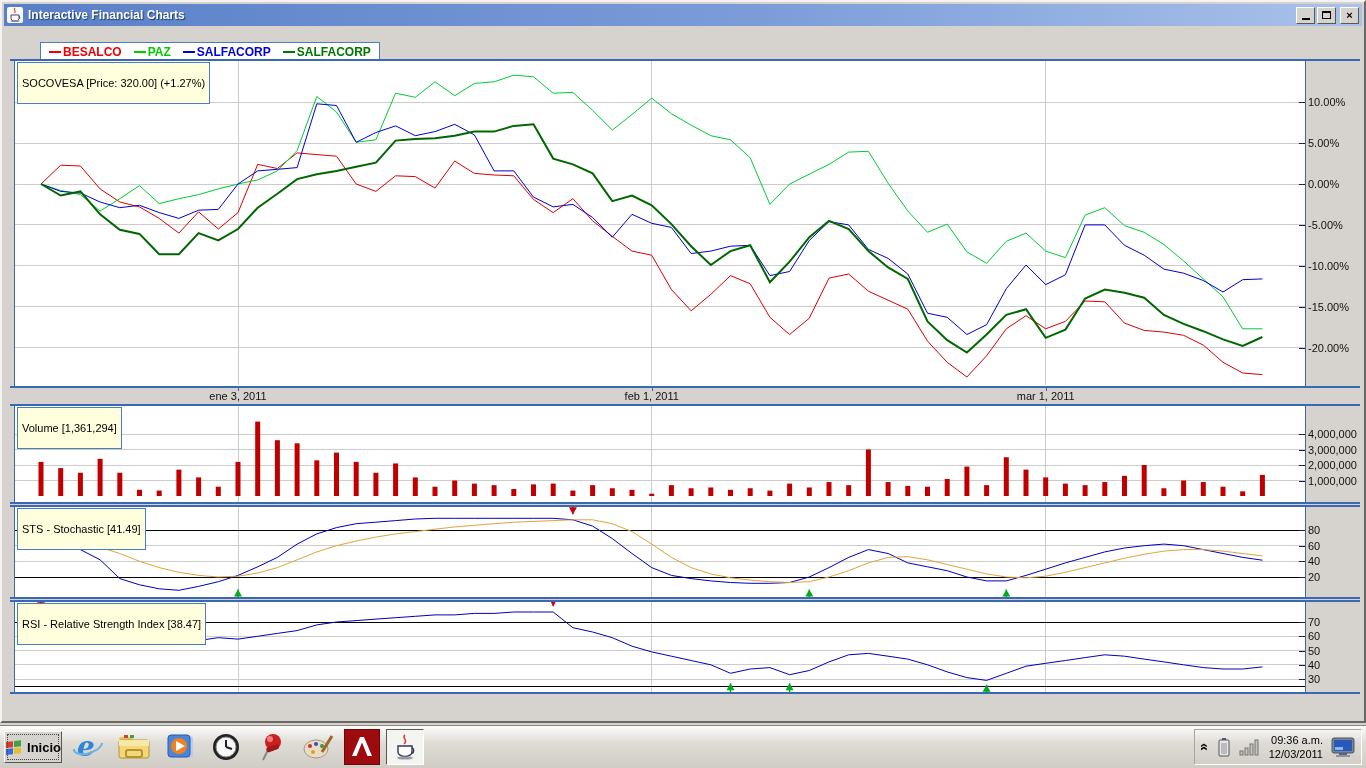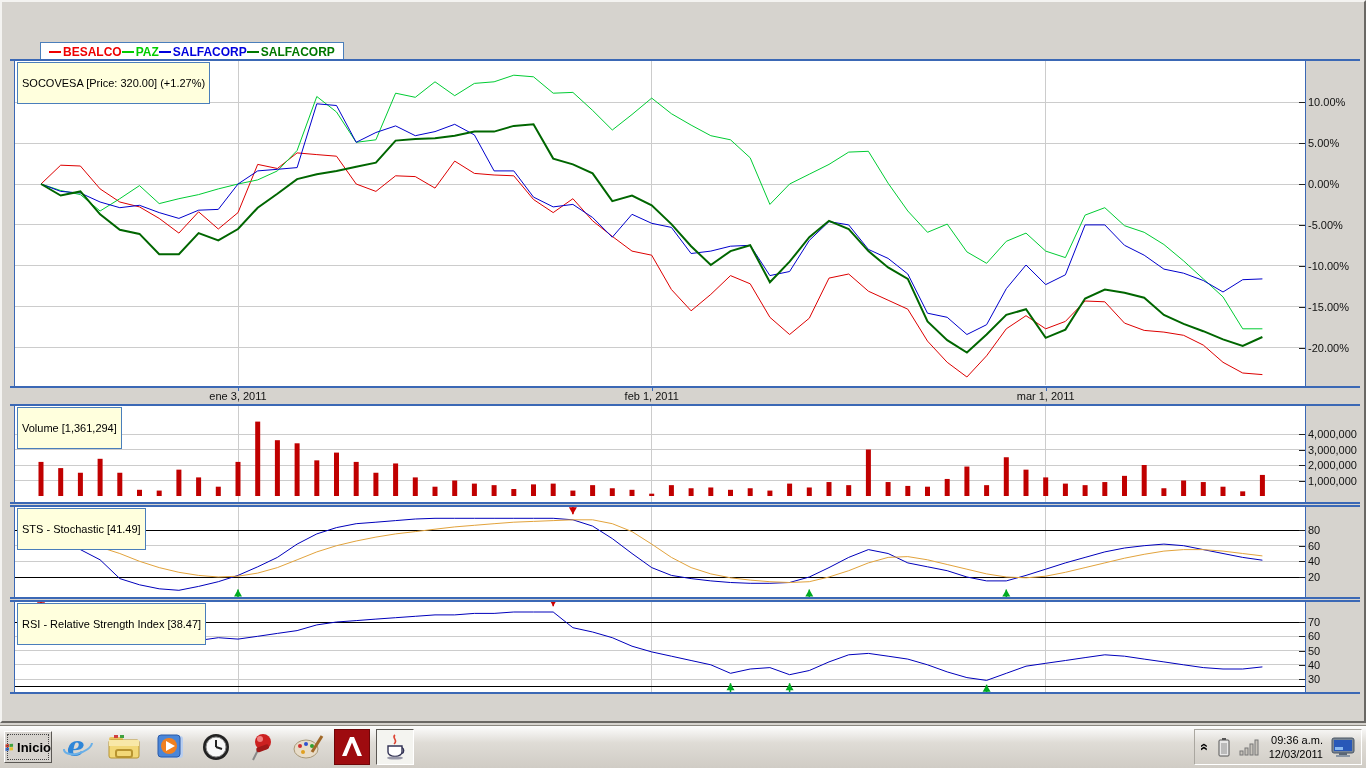--- a/index.html
+++ b/index.html
@@ -17,21 +17,21 @@
     text-shadow:1px 1px 1px #1a3a6e; }
   .win-btn { width:19px; height:17px; background:#d6d3ce; border:1px solid; border-color:#fff #5a5753 #5a5753 #fff;
     margin-left:2px; display:flex; align-items:center; justify-content:center;
     font-size:11px; font-weight:bold; color:#000; line-height:1; cursor:default; }
   .win-btn .min-glyph { width:8px; height:3px; border-bottom:2px solid #000; margin-top:6px; }
   .win-btn .max-glyph { width:9px; height:8px; border:1px solid #000; border-top:2px solid #000; }
   #close-button { margin-left:4px; }
 
   
   #legend-box { position:absolute; left:38px; top:40px; height:19px; background:#fff;
-    border:1px solid #4a7ebb; display:flex; align-items:center; padding:0 8px; }
+    border:1px solid #4a7ebb; display:flex; align-items:center; padding:0 8px; gap:12px; }
   .legend-item { font-weight:bold; font-size:12px; display:flex; align-items:center; gap:2px; }
   .legend-dash { display:inline-block; width:12px; height:2px; }
 
   
   .panel { position:absolute; left:8px; width:1350px; background:#d6d3ce;
     border-top:2px solid #3b68b5; border-bottom:2px solid #3b68b5; }
   .plot { position:absolute; left:4px; top:0; bottom:0; width:1292px; background:#fff;
     border-left:1px solid #3b68b5; border-right:1px solid #3b68b5; }
   .plot svg { display:block; }
   #price-panel  { top:57px;  height:329px; }
@@ -52,39 +52,58 @@
     display:flex; align-items:center; padding-left:6px; gap:10px;
     border-top:1px solid #fff; }
   #status-toggle { width:22px; height:20px; background:#d6d3ce; border:1px solid; border-color:#fff #5a5753 #5a5753 #fff;
     display:flex; align-items:center; justify-content:center; }
   #status-text { font-size:12px; color:#000; }
 
   
   #taskbar { position:absolute; left:0; bottom:0; width:1366px; height:43px;
     background:linear-gradient(#fdfdfd,#dfdcd6 40%,#d0ccc5); border-top:1px solid #8a877f;
     display:flex; align-items:center; padding:0 4px; }
-  #start-button { width:48px; height:32px; background:#d6d3ce; border:1px solid; border-color:#fff #5a5753 #5a5753 #fff;
+  #start-button { width:58px; height:32px; background:#d6d3ce; border:1px solid; border-color:#fff #5a5753 #5a5753 #fff;
     outline:1px dotted #444; outline-offset:-4px;
-    display:flex; align-items:center; justify-content:flex-start; gap:3px; font-weight:bold; font-size:13px; }
+    display:flex; align-items:center; justify-content:space-between; gap:3px; font-weight:bold; font-size:13px; }
   .ql-icon { width:40px; height:36px; display:flex; align-items:center; justify-content:center; margin-left:6px; }
   .ql-btn { background:transparent; border:1px solid transparent; }
   #adobe-launcher { background:#9e0b0f; border:1px solid #6e0608; width:36px; }
   #java-launcher { background:#f4f4f0; border:1px solid; border-color:#5a5753 #fff #fff #5a5753; width:38px; }
   #tray { margin-left:auto; height:36px; border:1px solid; border-color:#aaa7a0 #fff #fff #aaa7a0;
     display:flex; align-items:center; padding:0 6px; gap:8px; background:transparent; }
   #tray-clock { text-align:right; font-size:11px; line-height:14px; color:#000; }
   #chevron-up { transform:rotate(90deg); font-size:14px; font-weight:bold; display:inline-block; }
 </style>
 </head>
 <body>
 
 <div id="screen">
 
   <div id="app-window">
 
+    <div id="title-bar">
+      <svg width="16" height="16" viewBox="0 0 16 16">
+        <rect x="0" y="0" width="16" height="16" rx="2" fill="#f8f8f4"></rect>
+        <path d="M8 1 C5.5 3 10 4 7.5 6" stroke="#d43" stroke-width="1.2" fill="none"></path>
+        <path d="M4 8 h8 v3.5 a4 2.5 0 0 1 -8 0 z" fill="#fff" stroke="#446" stroke-width="1"></path>
+        <path d="M12 9 a2 2 0 0 1 0 3.2" stroke="#446" stroke-width="1" fill="none"></path>
+        <ellipse cx="8" cy="14" rx="4.5" ry="1" fill="#88a"></ellipse>
+      </svg>
+      <span class="title-text">Interactive Financial Charts</span>
+      <div class="win-btn">
+          <span class="min-glyph"></span>
+        </div>
+      <div class="win-btn">
+          <span class="max-glyph"></span>
+        </div>
+      <div class="win-btn" id="close-button">
+          <span>×</span>
+        </div>
+    </div>
 
     <div id="legend-box">
       <span class="legend-item" style="color: rgb(238, 0, 0);">
           <span class="legend-dash" style="background: rgb(238, 0, 0);"></span>
           <span>BESALCO</span>
         </span>
       <span class="legend-item" style="color: rgb(0, 204, 0);">
           <span class="legend-dash" style="background: rgb(0, 204, 0);"></span>
           <span>PAZ</span>
         </span>

